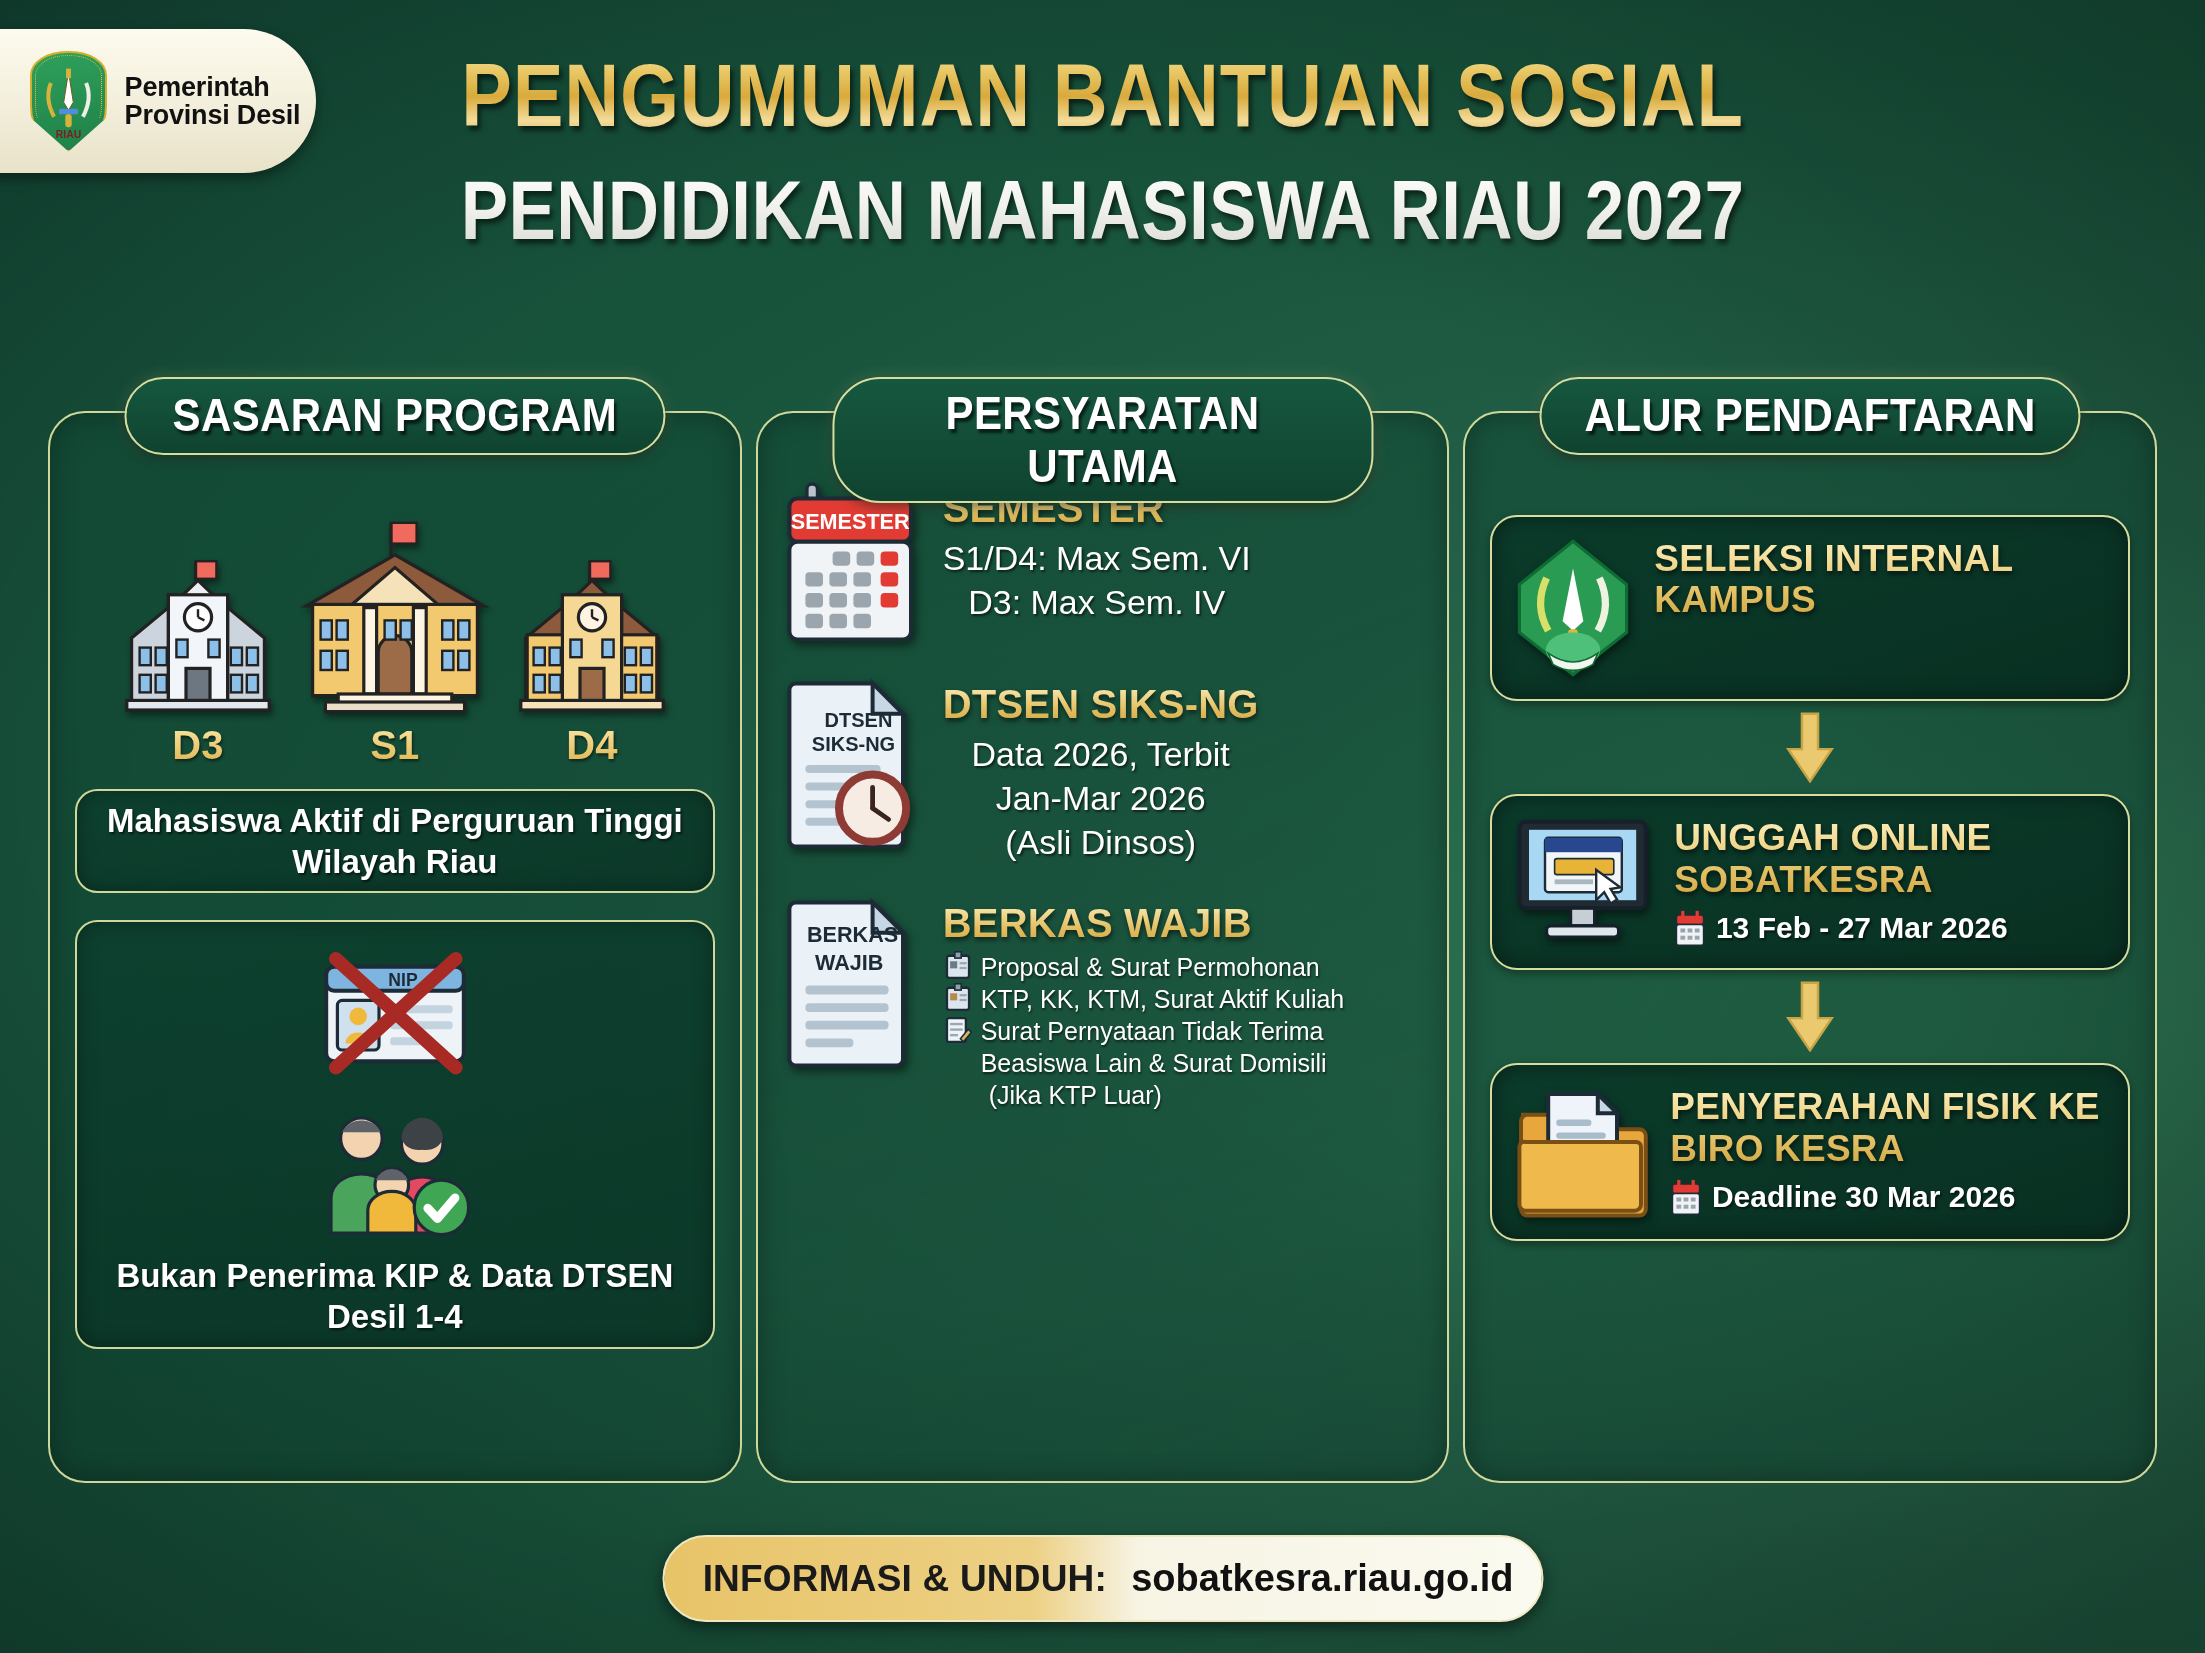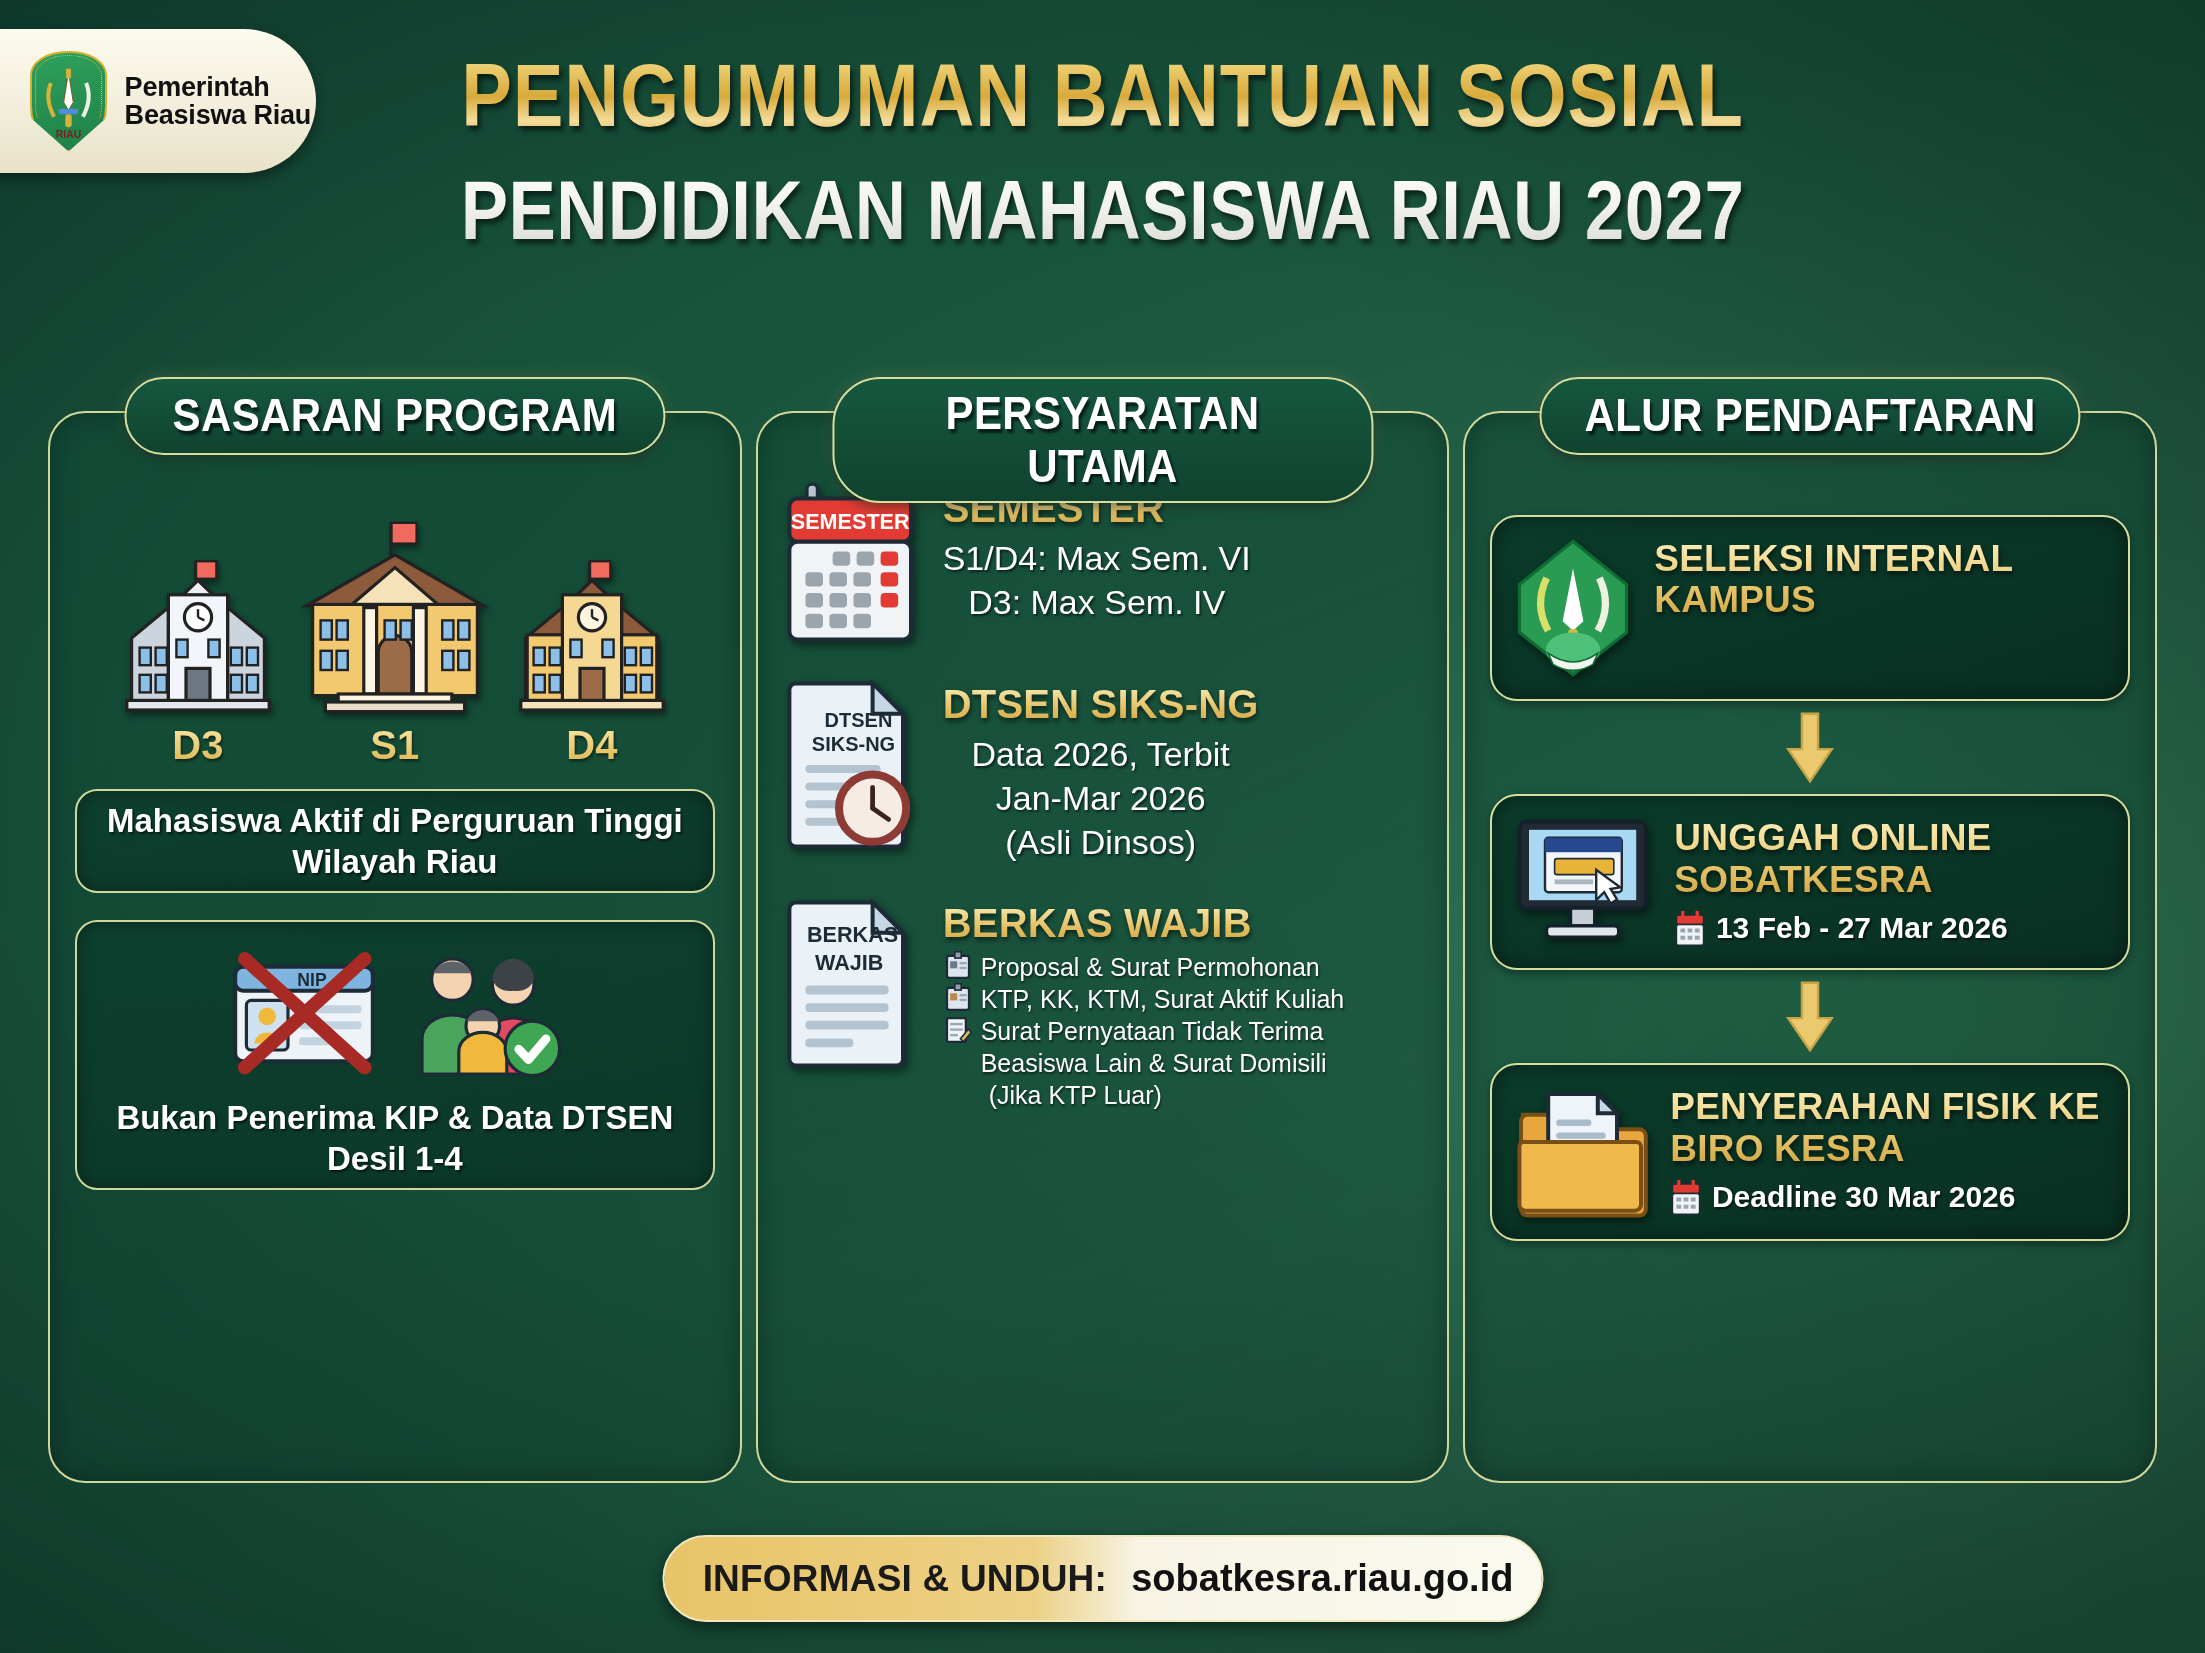--- a/index.html
+++ b/index.html
@@ -97,21 +97,21 @@
   .box{
     border:2.4px solid #cfd89a; border-radius:22.4px;
     background:linear-gradient(165deg, rgba(12,62,45,.82), rgba(8,48,34,.72));
     box-shadow:inset 0 0 19px rgba(0,0,0,.35);
     padding:9px 16px; text-align:center;
   }
   .box p{
     font-size:33px; font-weight:700; color:#fff; line-height:1.25;
     text-shadow:1.6px 2.4px 2.4px rgba(0,0,0,.6);
   }
-  .kip-icons{ display:flex; justify-content:center; align-items:center; gap:22.4px; margin-bottom:14.4px; }
+  .kip-icons{ display:flex; justify-content:center; align-items:center; gap:22.4px; margin-bottom:14.4px;flex-direction:column; }
 
   
   .req{ display:flex; align-items:flex-start; gap:24px; margin-bottom:32px; }
   .req-ico{ flex:none; filter:drop-shadow(3.2px 4.8px 4px rgba(0,0,0,.5)); }
   .req-txt{ padding-top:4.8px; }
   .req-h{
     font-size:40px; font-weight:800; letter-spacing:0.2px;
     background:linear-gradient(180deg,#fdf0bd,#e3bf62 60%,#cfa23f);
     -webkit-background-clip:text; background-clip:text; color:transparent;
     filter:drop-shadow(1.6px 3.2px 2.4px rgba(0,0,0,.6));
@@ -184,21 +184,21 @@
       <rect x="45" y="22" width="6" height="12" fill="#d8b23a"></rect>
       <rect x="36" y="72" width="24" height="7" rx="2" fill="#4f8ed8"></rect>
       <rect x="44" y="79" width="8" height="16" rx="3" fill="#d8b23a"></rect>
       <path d="M26 40 Q18 60 30 82" stroke="#d8b23a" stroke-width="5" fill="none"></path>
       <path d="M70 40 Q78 60 66 82" stroke="#eef0e6" stroke-width="5" fill="none"></path>
       <text x="48" y="108" font-size="13" font-weight="700" fill="#7a2020" text-anchor="middle" font-family="Liberation Sans, sans-serif">RIAU</text>
     </svg>
   </div>
   <div class="logo-text">
     <div>Pemerintah</div>
-    <div>Beasiswa Riau</div>
+    <div>Provinsi Desil</div>
   </div>
 </div>
 
 <div class="titles">
   <div class="t1">PENGUMUMAN BANTUAN SOSIAL</div>
   <div class="t2">PENDIDIKAN MAHASISWA RIAU 2027</div>
 </div>
 
 <div class="cols">
 

